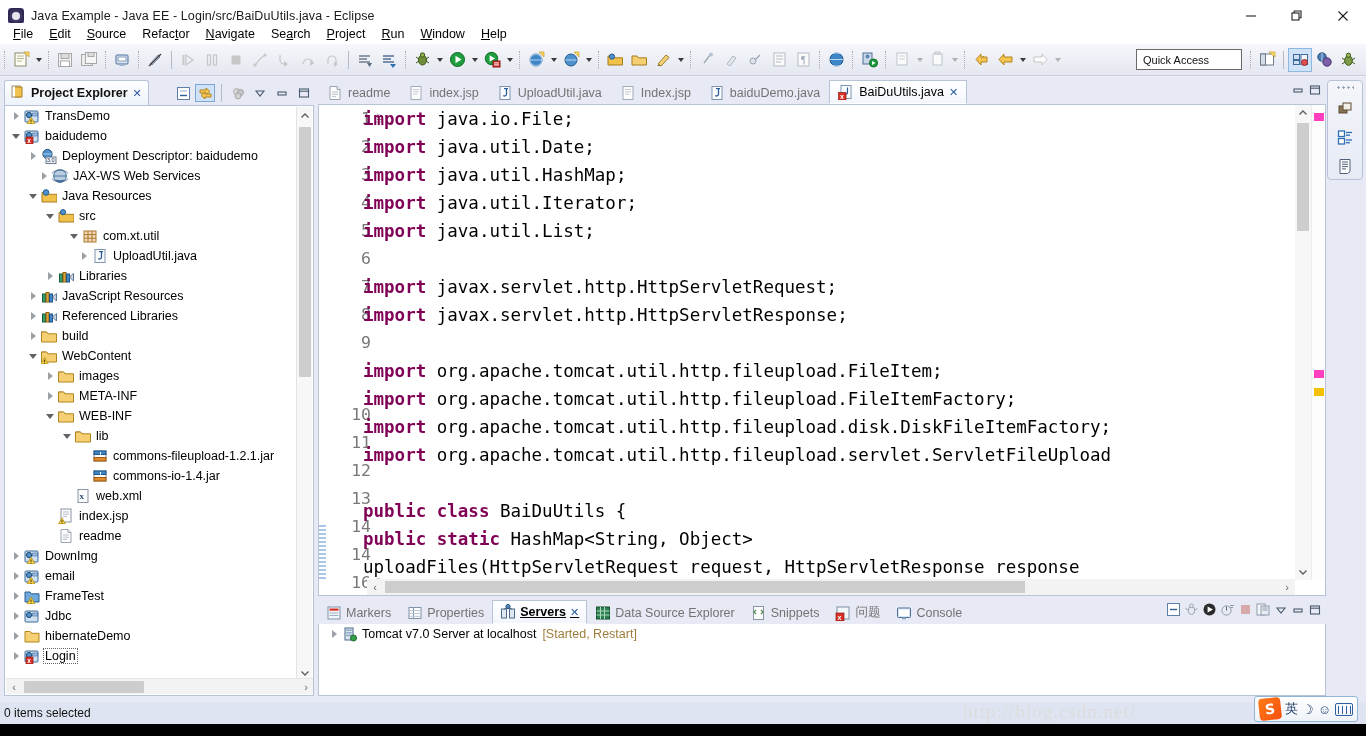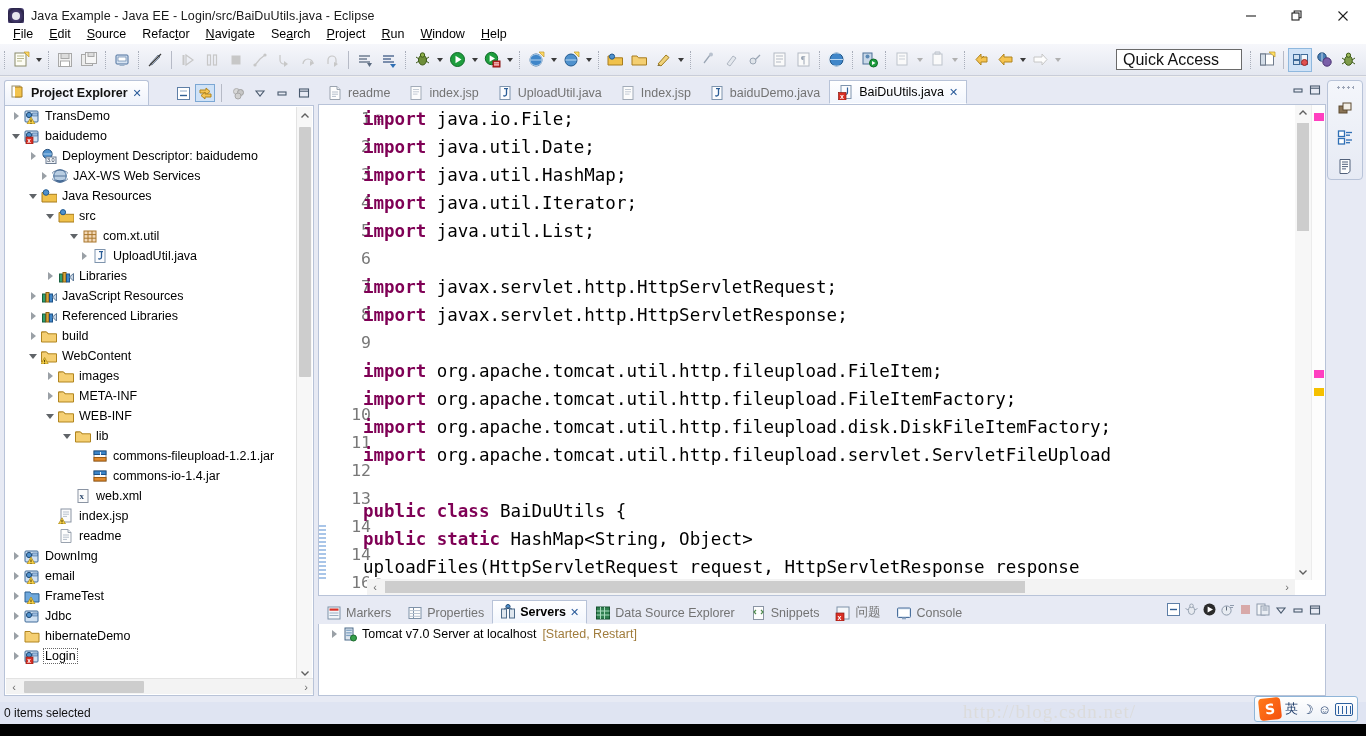--- a/index.html
+++ b/index.html
@@ -76,21 +76,21 @@
   }
   .tb-arrow i {
     display:block; width:0;height:0;
     border-left:3.5px solid transparent;border-right:3.5px solid transparent;
     border-top:4px solid #3a3a3a;
   }
   .tb-arrow.dim i { border-top-color:#b0b0b0; }
   .quick-access {
     margin-left: auto; margin-right: 4px;
     border: 1px solid #6a6a6a; background: #fff;
-    height: 21px; width: 126px; font-size: 16px; color: #111;
+    height: 21px; width: 106px; font-size: 11px; color: #111;
     display: flex; align-items: center; padding-left: 6px;
   }
   .persp-group { display:flex; align-items:center; padding-right:6px; }
   .persp-btn {
     width: 24px; height: 24px; display:flex; align-items:center; justify-content:center;
   }
   .persp-btn.active { background:#cfe2f7; border:1px solid #8fb8de; }
 
   
   .workbench {
@@ -243,21 +243,21 @@
     position:absolute; left:318px; top:522px; width:1008px; height:97px;
   }
   .bv-tabbar{ height:25px; display:flex; align-items:flex-end; }
   .bvtab {
     height:24px; display:flex; align-items:center; gap:4px; padding:0 7px;
     font-size:12.5px; color:#737373; border:1px solid transparent; border-bottom:none;
   }
   .bvtab.active{
     background:linear-gradient(to bottom,#ffffff 0%,#f2f6fd 100%);
     border:1px solid #b8c3d8; border-bottom:1px solid #fff;
-    color:#000; font-weight:bold;
+    color:#000; font-weight:bold;text-decoration:underline;
   }
   .bvtab .tab-close{ font-size:11px; color:#2a5b9a; font-weight:normal;}
   .bv-tools{ margin-left:auto; display:flex; align-items:center; gap:3px; padding:0 4px 3px 0;}
   .bv-body{
     position:absolute; top:25px; left:0; width:1008px; height:72px;
     background:#fff; border:1px solid #b8c3d8; border-top:none;
   }
   .srow{ height:20px; display:flex; align-items:center; font-size:12.5px; padding-left:8px;}
   .srv-state{ color:#a07c3c; margin-left:6px; }
 

